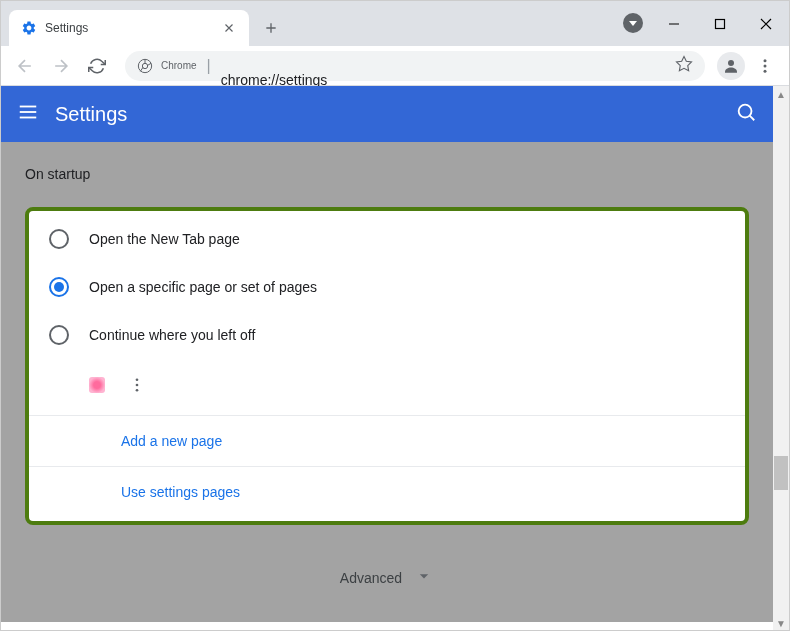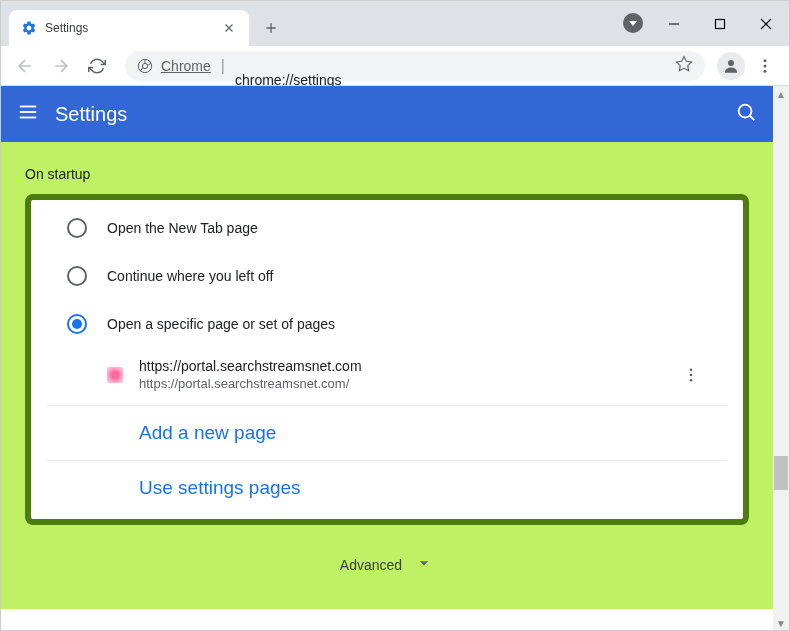--- a/index.html
+++ b/index.html
@@ -16,60 +16,60 @@
     .window-controls { position: absolute; right: 0; top: 0; height: 45px; display: flex; align-items: center; }
     .win-btn { width: 46px; height: 45px; display: flex; align-items: center; justify-content: center; color: #000; cursor: pointer; }
     .incognito-ind { position: absolute; right: 146px; top: 12px; width: 20px; height: 20px; background: #5f6368; border-radius: 50%; display: flex; align-items: center; justify-content: center; }
     .incognito-ind::after { content: ''; width: 0; height: 0; border-left: 4px solid transparent; border-right: 4px solid transparent; border-top: 5px solid #fff; }
     
     .toolbar { height: 40px; background: #fff; display: flex; align-items: center; padding: 0 8px; gap: 4px; border-bottom: 1px solid #dadce0; }
     .nav-btn { width: 32px; height: 32px; display: flex; align-items: center; justify-content: center; color: #5f6368; border-radius: 50%; cursor: pointer; }
     .nav-btn.disabled { color: #bdc1c6; }
     .omnibox { flex: 1; height: 30px; background: #f1f3f4; border-radius: 15px; display: flex; align-items: center; padding: 0 12px; gap: 8px; margin: 0 8px; }
     .omni-icon { color: #5f6368; display: flex; align-items: center; }
-    .omni-chrome { font-size: 14px; color: #5f6368; text-decoration: underline; }
+    .omni-chrome { font-size: 10px; color: #5f6368; }
     .omni-divider { color: #9aa0a6; margin: 0 2px; }
     .omni-url { font-size: 14px; color: #202124; flex: 1; margin-top: 29px; }
     .omni-star { color: #5f6368; cursor: pointer; }
     .profile-btn { width: 28px; height: 28px; background: #e8eaed; border-radius: 50%; display: flex; align-items: center; justify-content: center; color: #5f6368; cursor: pointer; }
     .menu-btn { width: 32px; height: 32px; display: flex; align-items: center; justify-content: center; color: #5f6368; cursor: pointer; }
     
     .content-wrapper { height: 545px; display: flex; }
     .content-area { flex: 1; overflow: hidden; position: relative; }
     .scrollbar-track { width: 16px; background: #f1f1f1; position: relative; }
     .scrollbar-thumb { position: absolute; right: 1px; width: 14px; height: 34px; background: #c1c1c1; top: 370px; }
     .scrollbar-arrow { position: absolute; width: 16px; height: 16px; display: flex; align-items: center; justify-content: center; color: #888; font-size: 10px; }
     .scrollbar-arrow.up { top: 0; }
     .scrollbar-arrow.down { bottom: 0; }
     
     .settings-header { height: 56px; background: #3367d6; display: flex; align-items: center; padding: 0 16px; gap: 16px; }
     .menu-icon { color: #fff; cursor: pointer; }
     .settings-title { color: #fff; font-size: 20px; font-weight: 400; flex: 1; }
     .search-icon { color: #fff; cursor: pointer; }
     
-    .settings-body { padding: 16px 0; background: #bef264; }
+    .settings-body { padding: 16px 0; background: #a3a3a3; }
     .section-title { font-size: 14px; color: #202124; padding: 8px 24px 12px; }
     
-    .card { margin: 0 24px; border: 6px solid #4d7c0f; border-radius: 8px; background: #fff; padding: 4px 16px; }
+    .card { margin: 13px 24px; border: 4px solid #4d7c0f; border-radius: 8px; background: #fff; padding: 4px 0; }
     .radio-row { display: flex; align-items: center; padding: 14px 20px; gap: 20px; cursor: pointer; }
     .radio { width: 20px; height: 20px; border: 2px solid #5f6368; border-radius: 50%; flex-shrink: 0; position: relative; }
     .radio.checked { border-color: #1a73e8; }
     .radio.checked::after { content: ''; position: absolute; top: 3px; left: 3px; width: 10px; height: 10px; background: #1a73e8; border-radius: 50%; }
     .radio-label { font-size: 14px; color: #202124; }
     
     .page-entry { display: flex; align-items: center; padding: 10px 20px 10px 60px; gap: 16px; }
     .favicon { width: 16px; height: 16px; background: radial-gradient(circle, #ff6b9d 30%, #ffb3d1 70%); border-radius: 3px; flex-shrink: 0; }
     .page-info { flex: 1; }
     .page-title { font-size: 14px; color: #202124; }
     .page-url { font-size: 13px; color: #5f6368; margin-top: 2px; }
     .more-btn { width: 32px; height: 32px; display: flex; align-items: center; justify-content: center; color: #5f6368; cursor: pointer; }
     
     .link-row { padding: 16px 20px 16px 92px; border-top: 1px solid #e8eaed; margin-top: 4px; }
     .link-row + .link-row { margin-top: 0; }
-    .link-text { font-size: 19px; color: #1a73e8; cursor: pointer; }
+    .link-text { font-size: 14px; color: #1a73e8; cursor: pointer; }
     
     .advanced { display: flex; align-items: center; justify-content: center; gap: 12px; padding: 28px 0 16px; cursor: pointer; }
     .advanced-text { font-size: 14px; color: #3c4043; }
     .advanced-arrow { color: #5f6368; }
   </style>
 </head>
 <body>
 
 <div class="titlebar">
   <div class="tab-strip">
@@ -177,34 +177,30 @@
 
     <div class="settings-body">
       <div class="section-title">On startup</div>
 
       <div class="card">
         <div class="radio-row">
           <div class="radio"></div>
           <span class="radio-label">Open the New Tab page</span>
         </div>
         <div class="radio-row">
+          <div class="radio checked"></div>
+          <span class="radio-label">Open a specific page or set of pages</span>
+        </div>
+        <div class="radio-row">
           <div class="radio"></div>
           <span class="radio-label">Continue where you left off</span>
         </div>
-        <div class="radio-row">
-          <div class="radio checked"></div>
-          <span class="radio-label">Open a specific page or set of pages</span>
-        </div>
 
         <div class="page-entry">
           <div class="favicon"></div>
-          <div class="page-info">
-            <div class="page-title">https://portal.searchstreamsnet.com</div>
-            <div class="page-url">https://portal.searchstreamsnet.com/</div>
-          </div>
           <div class="more-btn">
               <svg width="18" height="18" viewBox="0 0 24 24" fill="currentColor">
                 <circle cx="12" cy="5" r="1.8"></circle>
                 <circle cx="12" cy="12" r="1.8"></circle>
                 <circle cx="12" cy="19" r="1.8"></circle>
               </svg>
             </div>
         </div>
 
         <div class="link-row">

